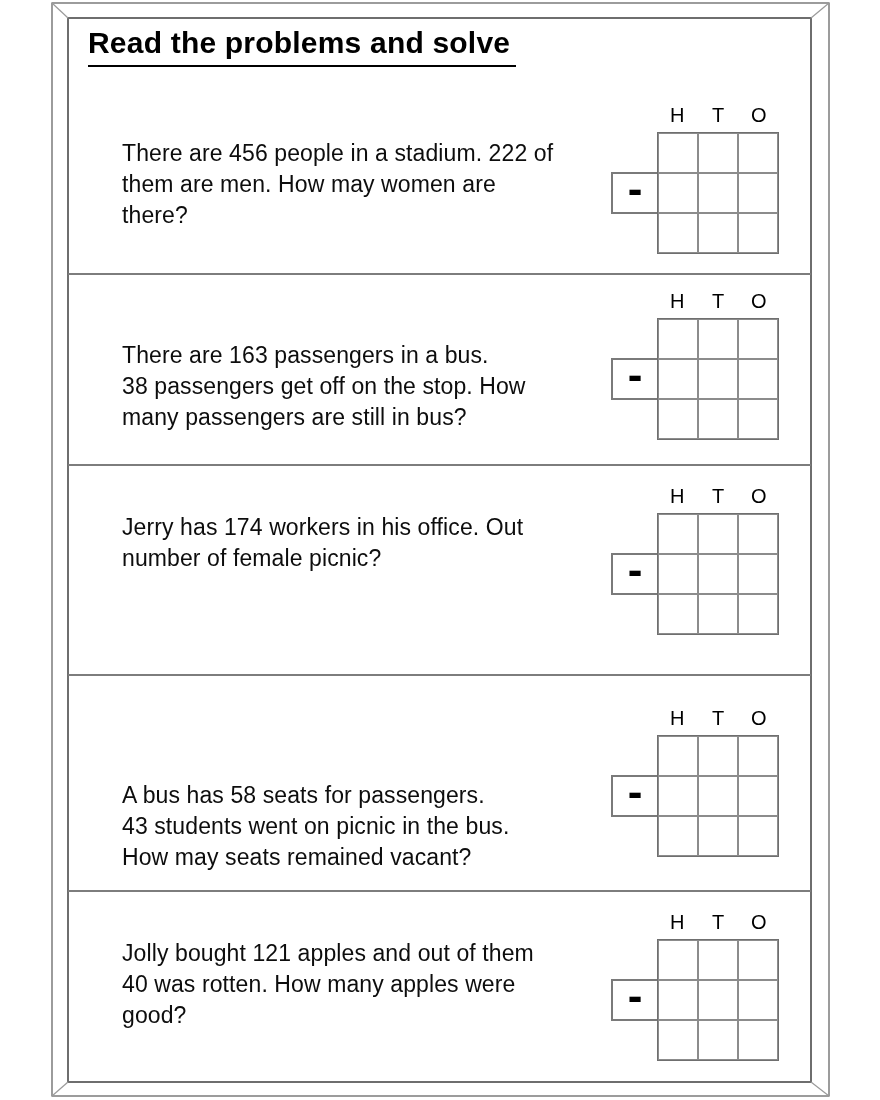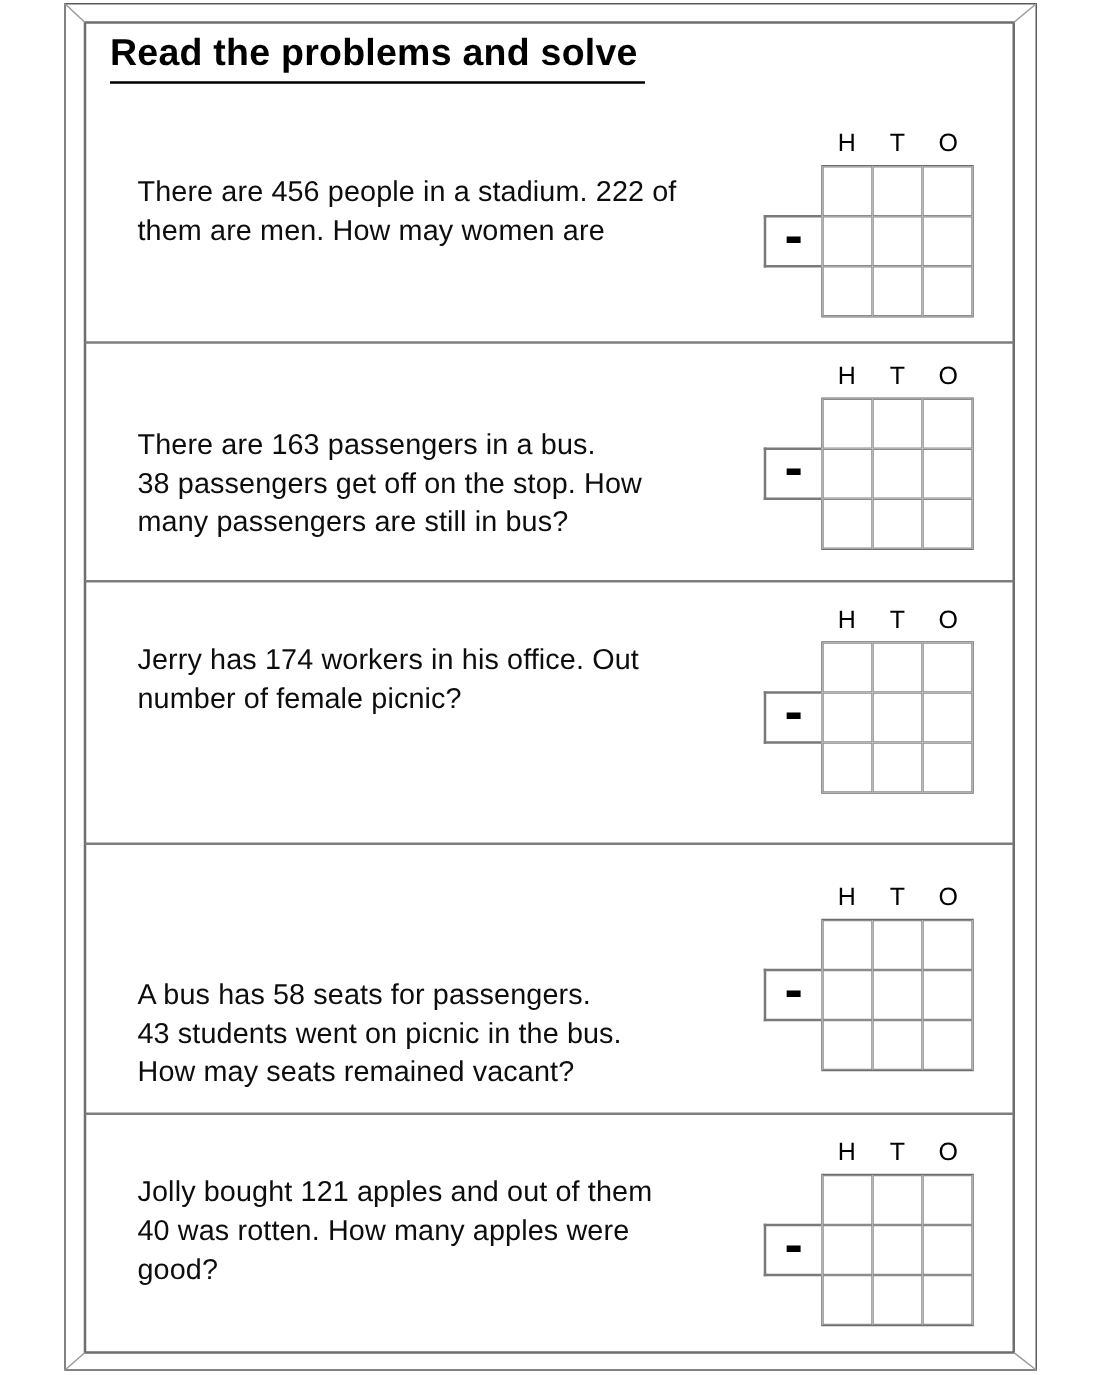--- a/index.html
+++ b/index.html
@@ -27,21 +27,21 @@
   
   .title {
     position: absolute; left: 20px; top: 8px;
     font-size: 30px; font-weight: bold; letter-spacing: 0.2px;
     border-bottom: 2.5px solid #000; padding: 0 6px 5px 0;
     white-space: nowrap;
   }
 
   
   .ptext {
-    position: absolute; left: 42px; width: 500px;
+    position: absolute; left: 54px; width: 500px;
     font-size: 23px; line-height: 31px; letter-spacing: 0.1px;
     color: #0d0d0d; white-space: nowrap;
   }
   .row-0 .ptext { top: 120px; }
   .row-1 .ptext { top: 65px; }
   .row-2 .ptext { top: 46px; }
   .row-3 .ptext { top: 57px; margin-top: 47px; }
   .row-4 .ptext { top: 46px; }
 
   
@@ -84,20 +84,21 @@
   <line x1="829" y1="1096" x2="811" y2="1082" stroke="#9a9a9a" stroke-width="1.2"></line>
 </svg>
 
 <div class="content">
 
   <section class="row row-0">
     <h1 class="title" style="margin:0; font-size:30px;">Read the problems and solve</h1>
     <div class="ptext">
       <div>There are 456 people in a stadium. 222 of</div>
       <div>them are men. How may women are</div>
+      <div>there?</div>
     </div>
     <div class="subgrid">
       <div class="hto">
         <span>H</span>
         <span>T</span>
         <span>O</span>
       </div>
       <div class="gbody">
         <div class="minusbox">
           <span class="dash">-</span>

